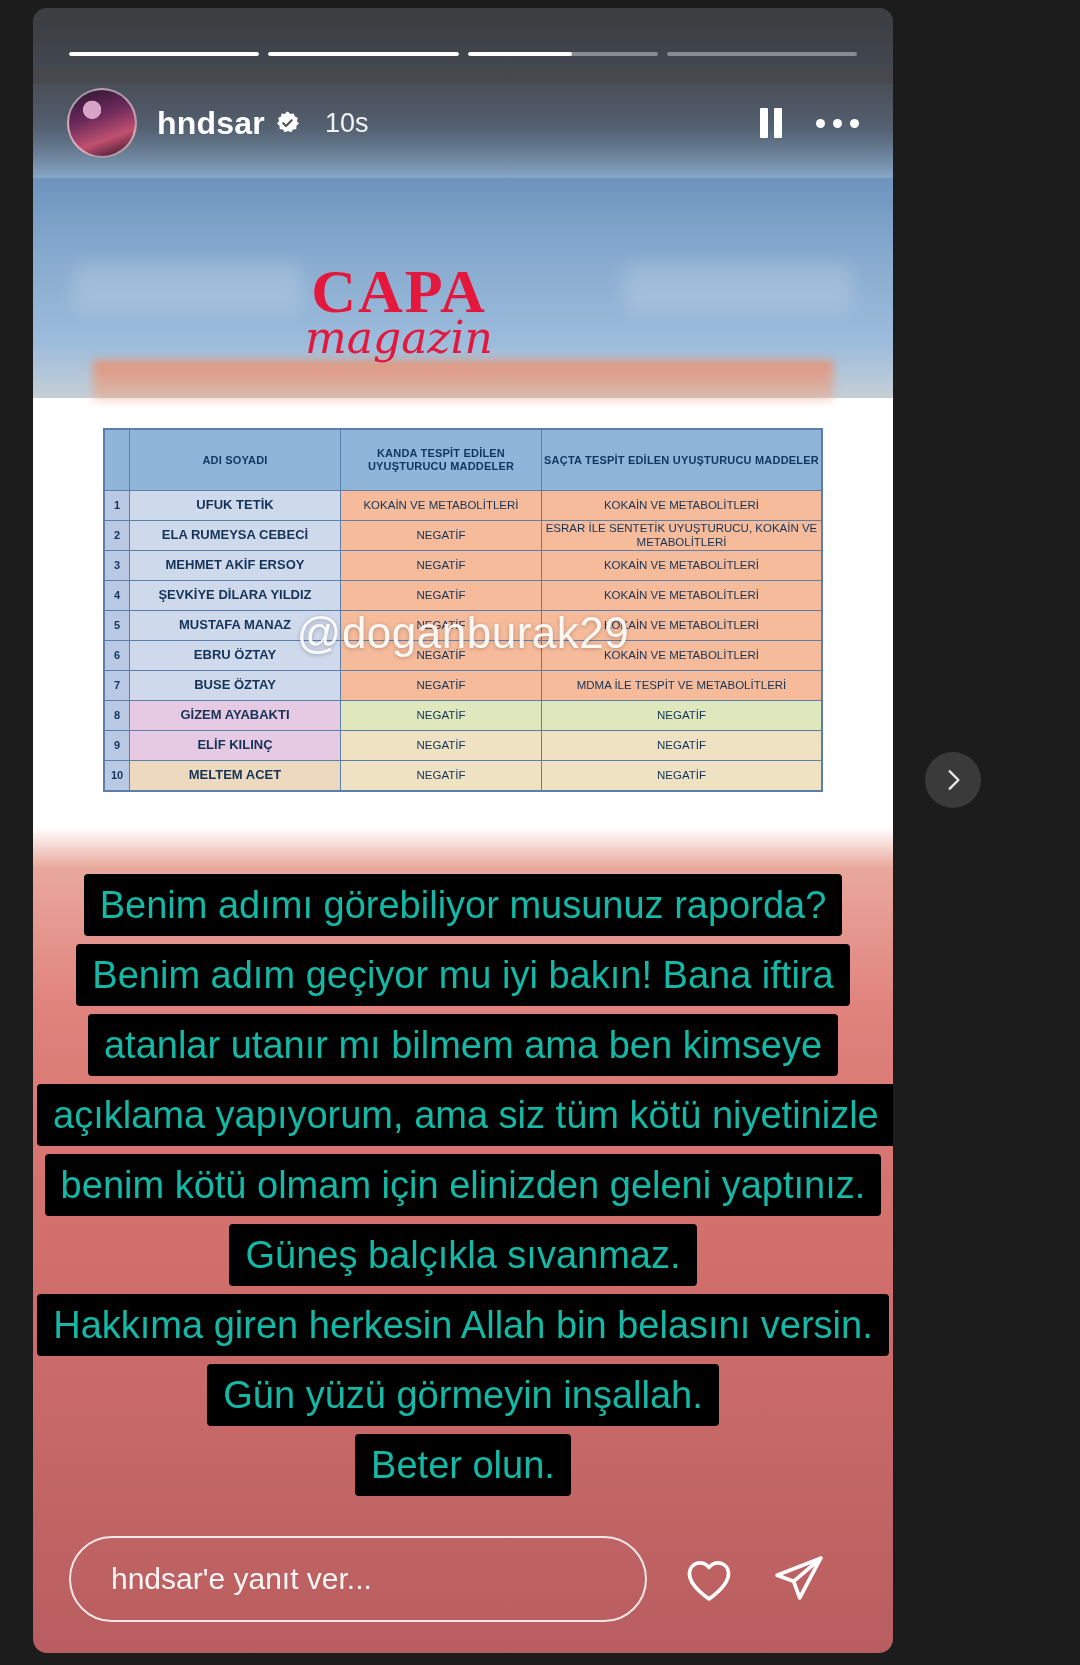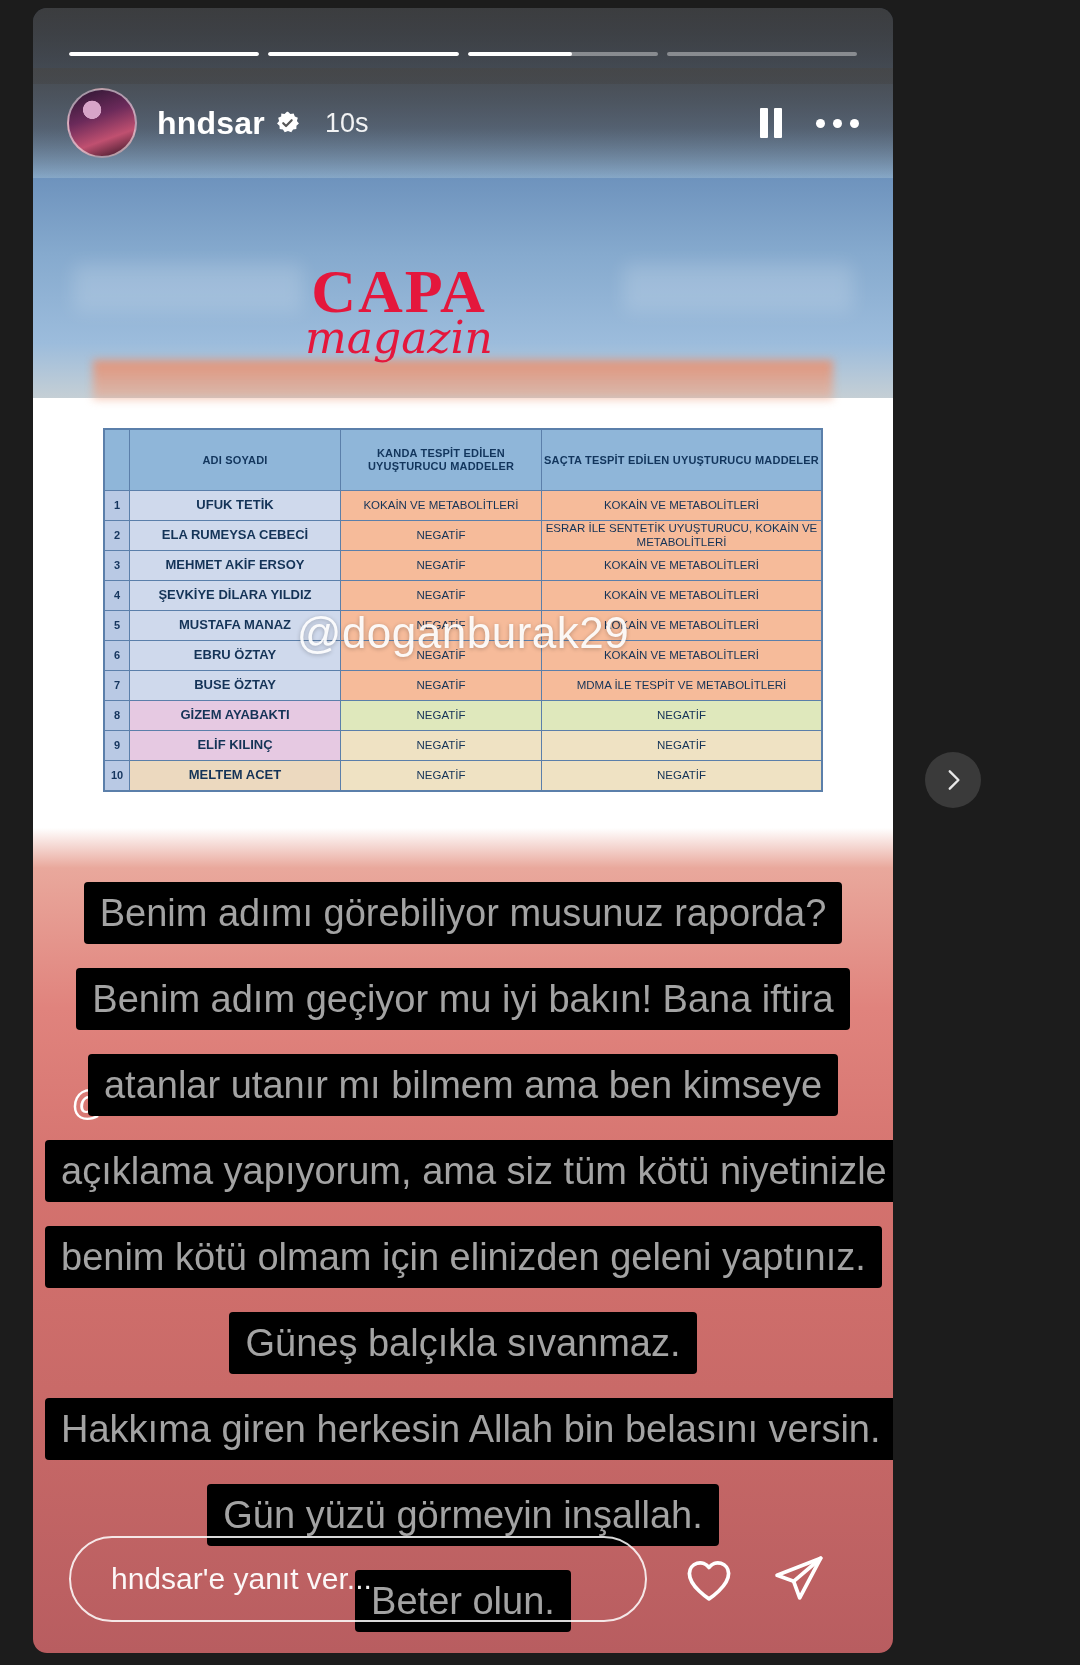--- a/index.html
+++ b/index.html
@@ -245,26 +245,26 @@
   .caption {
     position: absolute;
     left: 0; top: 862px;
     width: 860px;
     z-index: 15;
     text-align: center;
     pointer-events: none;
   }
   .caption .line {
     display: inline-block;
-    color: #a3a3a3;
+    color: #14b8a6;
     background: #000;
     font-size: 38px;
     line-height: 62px;
     padding: 0 16px;
-    margin: 12px;
+    margin: 4px;
     border-radius: 4px;
     white-space: nowrap;
   }
   .caption .lrow { margin: 0; padding: 0; line-height: 0; }
 
   
   .bottom-bar {
     position: absolute;
     left: 0; bottom: 26px;
     width: 860px;

